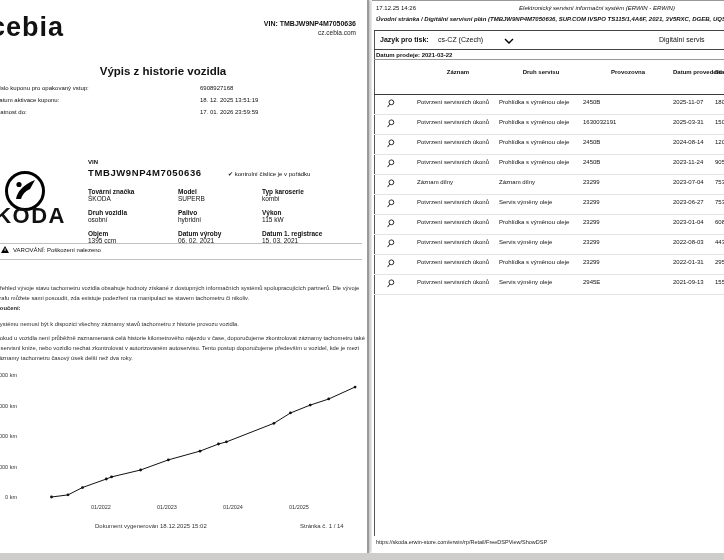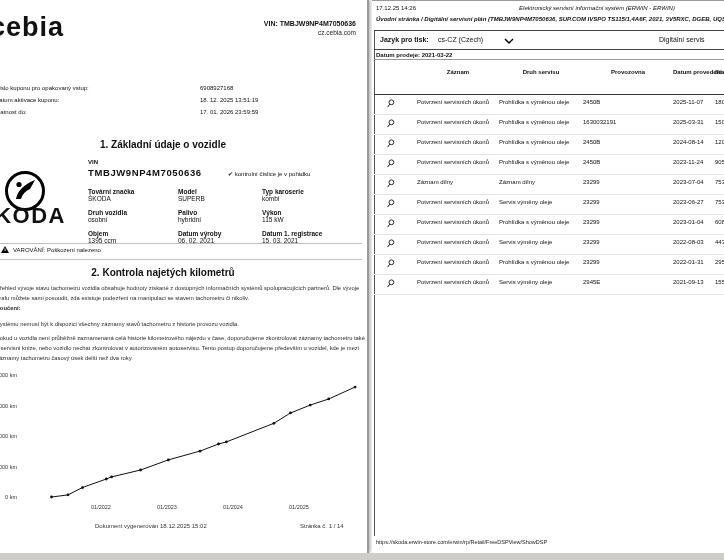--- a/index.html
+++ b/index.html
@@ -67,37 +67,37 @@
 <body>
 
 <div id="screen">
 
   <div id="pageL" class="page">
     <div id="cebia" class="a">cebia</div>
     <div id="vinhead" class="a">
       <div>VIN: TMBJW9NP4M7050636</div>
       <div id="vinsite">cz.cebia.com</div>
     </div>
+    <div id="ltitle" class="a">Výpis z historie vozidla</div>
 
     <div id="coupon" class="a">
         <div class="crow">
           <span class="clab">Číslo kuponu pro opakovaný vstup:</span>
           <span class="cval">6908927168</span>
         </div>
         <div class="crow">
           <span class="clab">Datum aktivace kuponu:</span>
           <span class="cval">18. 12. 2025 13:51:19</span>
         </div>
         <div class="crow">
           <span class="clab">Platnost do:</span>
           <span class="cval">17. 01. 2026 23:59:59</span>
         </div>
       </div>
 
-    <div id="sec1" class="a">1. Základní údaje o vozidle</div>
     <div id="vinlab" class="a">VIN</div>
     <div id="vinval" class="a">TMBJW9NP4M7050636</div>
     <div id="vincheck" class="a">
       <span>✔</span>
       <span>kontrolní číslice je v pořádku</span>
     </div>
 
     <svg id="skodalogo" class="a" width="42" height="42" viewBox="0 0 42 42">
       <circle cx="21" cy="21" r="18.5" fill="none" stroke="#000" stroke-width="3"></circle>
       <path d="M12 29 Q14 17 31 10 L26 19 Q19 22 17 29 Z" fill="#000"></path>
@@ -147,21 +147,20 @@
     <div class="rule a" style="top:243px"></div>
     <div id="warn" class="a">
       <svg width="8" height="7" viewBox="0 0 8 7">
         <path d="M4 0 L8 7 L0 7 Z" fill="#000"></path>
           <rect x="3.6" y="2.4" width="0.9" height="2.6" fill="#fff"></rect>
       </svg>
       <span>VAROVÁNÍ: Poškození nalezeno</span>
     </div>
     <div class="rule a" style="top:259px"></div>
 
-    <div id="sec2" class="a">2. Kontrola najetých kilometrů</div>
     <div id="para1" class="a ptxt">
         <div>Přehled vývoje stavu tachometru vozidla obsahuje hodnoty získané z dostupných informačních systémů spolupracujících partnerů. Dle vývoje</div>
         <div>grafu můžete sami posoudit, zda existuje podezření na manipulaci se stavem tachometru či nikoliv.</div>
       </div>
     <div id="pnotelab" class="a" style="font-weight:bold">Poučení:</div>
     <div id="pnote" class="a ptxt">Systému nemusí být k dispozici všechny záznamy stavů tachometru z historie provozu vozidla.</div>
     <div id="para2" class="a ptxt">
         <div>Pokud u vozidla není průběžně zaznamenaná celá historie kilometrového nájezdu v čase, doporučujeme zkontrolovat záznamy tachometru také</div>
         <div>v servisní knize, nebo vozidlo nechat zkontrolovat v autorizovaném autoservisu. Tento postup doporučujeme především u vozidel, kde je mezi</div>
         <div>záznamy tachometru časový úsek delší než dva roky.</div>

